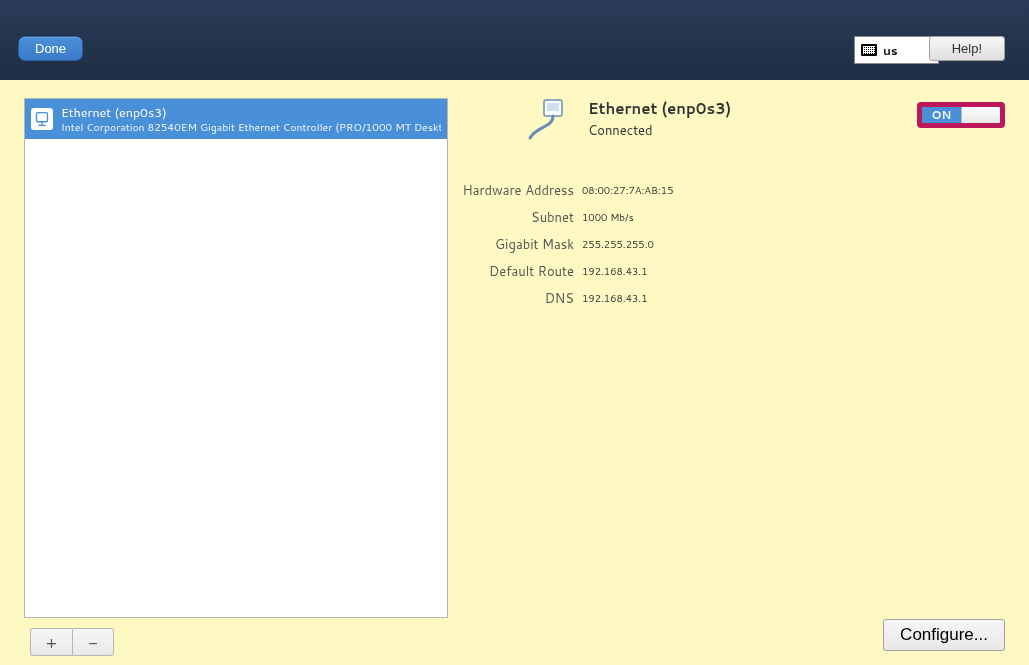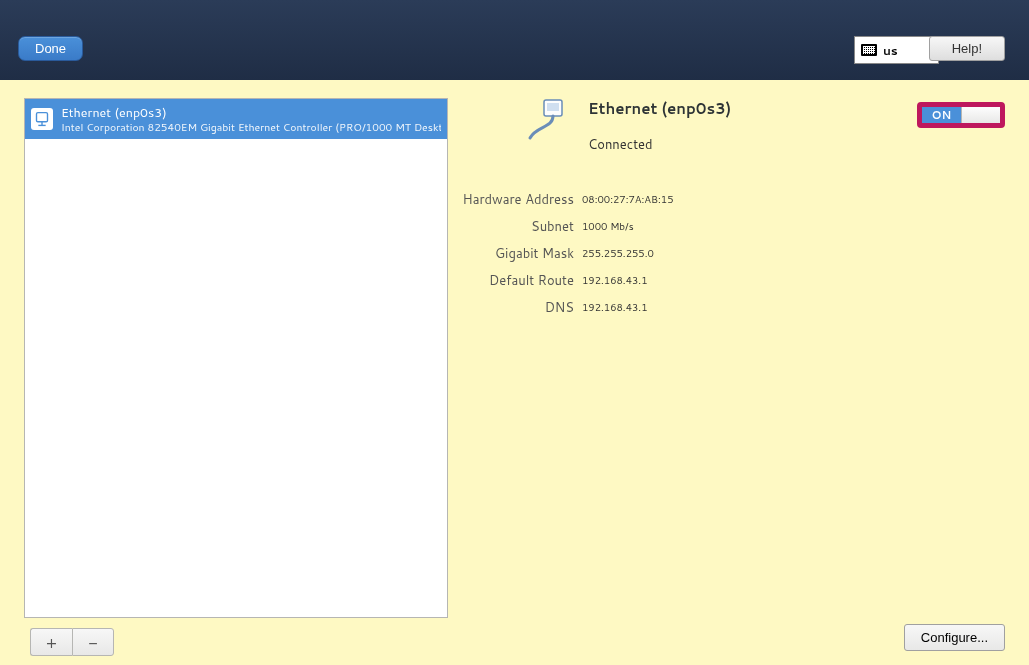--- a/index.html
+++ b/index.html
@@ -29,32 +29,32 @@
 
     .pm-row { position:absolute; left:24px; top:540px; width:424px; height:42px; display:flex; padding:8px 6px; }
     .pm-btn { width:42px; height:28px; background:linear-gradient(to bottom,#f7f7f7,#e8e8e7); border:1px solid #b6b6b3; display:flex; align-items:center; justify-content:center; font-size:16px; color:#555; cursor:pointer; }
     .pm-btn:first-child { border-right:none; border-radius:3px 0 0 3px; }
     .pm-btn:last-child { border-radius:0 3px 3px 0; }
 
     .detail { position:absolute; left:462px; top:18px; right:24px; }
     .detail-head { display:flex; align-items:flex-start; gap:12px; }
     .nic-icon-lg { width:50px; height:46px; flex-shrink:0; margin-left:64px; }
     .detail-title { font-weight:bold; font-size:15px; color:#2e3436; }
-    .detail-status { font-size:13px; color:#333; margin-top:16px; }
+    .detail-status { font-size:13px; color:#333; margin-top:2px; }
 
     .toggle { position:absolute; right:0; top:4px; width:88px; height:26px; border:5px solid #be185d; border-radius:4px; display:flex; background:#fff; cursor:pointer; overflow:hidden; }
     .toggle-on { width:44px; background:#4a90d9; color:#fff; font-size:11px; font-weight:bold; display:flex; align-items:center; justify-content:center; }
     .toggle-knob { width:44px; background:linear-gradient(to bottom,#fdfdfd,#e8e8e7); border-left:1px solid #b6b6b3; }
 
     .props { margin-top:32px; }
     .prop-row { display:flex; height:27px; align-items:center; }
     .prop-label { width:112px; text-align:right; margin-right:8px; color:#555; font-size:13px; }
     .prop-value { font-size:10px; color:#333; }
 
-    .configure-btn { position:absolute; right:24px; bottom:14px; background:linear-gradient(to bottom,#f7f7f7,#e8e8e7); border:1px solid #a0a0a0; padding:5px 16px; border-radius:3px; cursor:pointer; font-size:13px; }
+    .configure-btn { position:absolute; right:24px; bottom:14px; background:linear-gradient(to bottom,#f7f7f7,#e8e8e7); border:1px solid #a0a0a0; padding:5px 16px; border-radius:3px; cursor:pointer; font-size:17px; }
 
   </style>
 </head>
 <body>
 
 <div class="header">
   <button class="done-btn">Done</button>
   <div class="kb-field">
     <span class="kb-icon"></span>
     <span class="kb-text">us</span>

